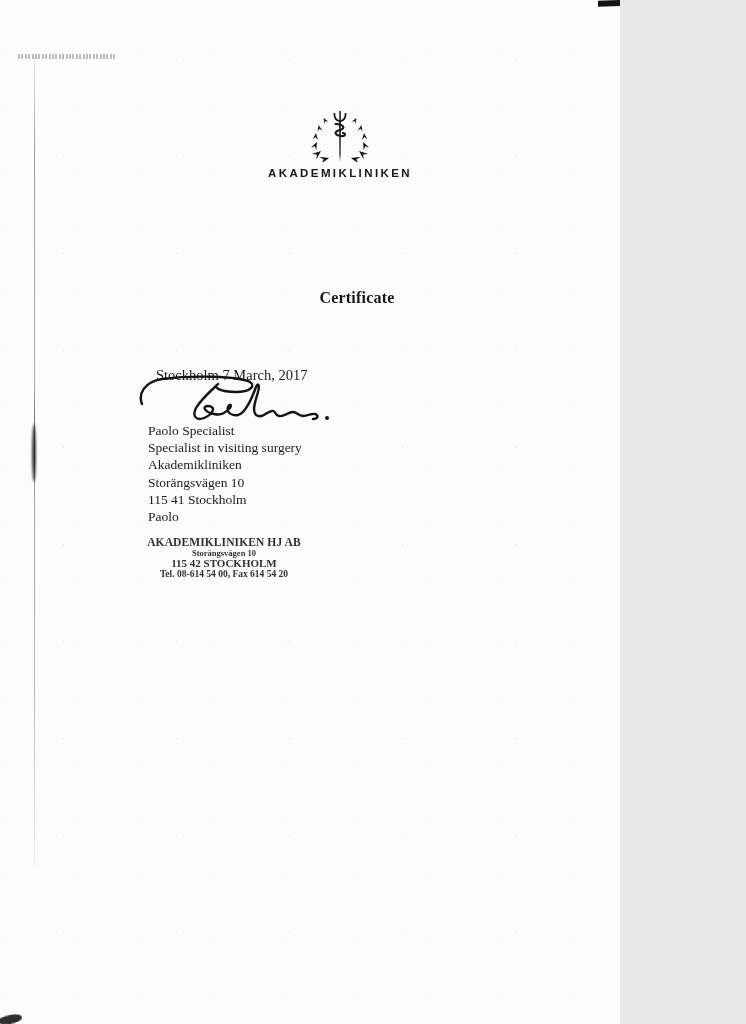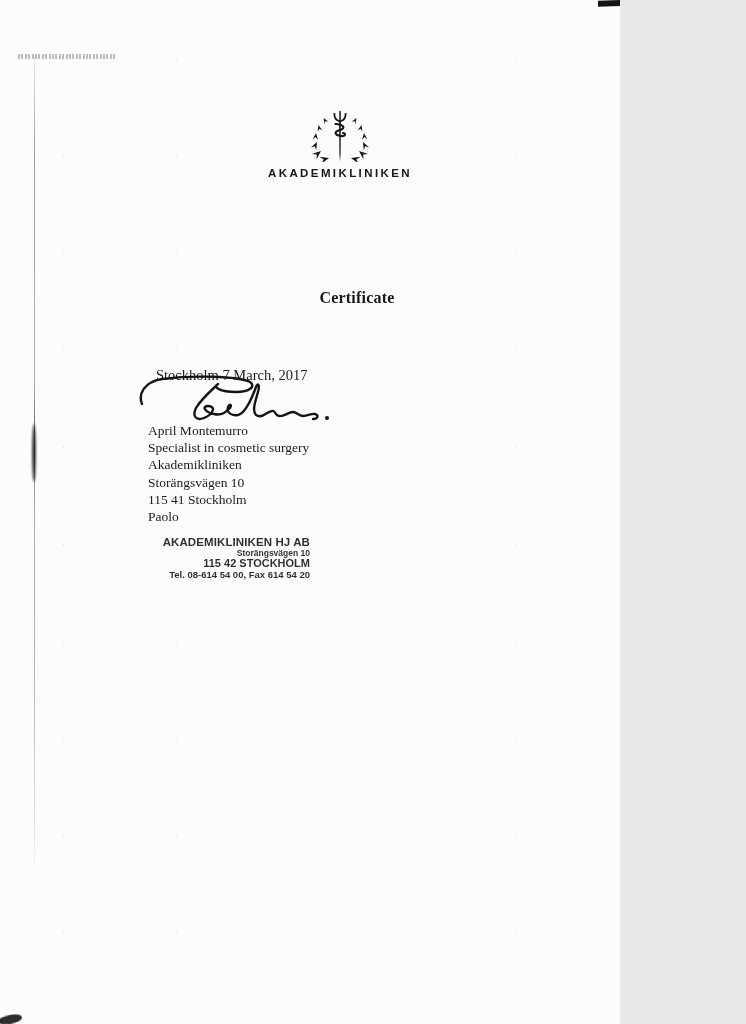--- a/index.html
+++ b/index.html
@@ -75,22 +75,22 @@
     font-size: 14.5px; color: #1b1b19; white-space: nowrap;
   }
   .signature-svg { position: absolute; left: 138px; top: 374px; width: 200px; height: 52px; }
   .signatory {
     position: absolute; left: 148px; top: 422px;
     font-size: 13.5px; line-height: 17.2px; color: #1b1b19; white-space: nowrap;
   }
 
   
   .stamp {
-    position: absolute; left: 138px; top: 536px; width: 172px; text-align: right;
-    font-family: Liberation Sans, sans-serif; font-weight: bold;
+    position: absolute; left: 138px; top: 536px; width: 172px; text-align: center;
+    font-family: Liberation Serif, serif; font-weight: bold;
     color: #1f1f1d; opacity: 0.93;
   }
   .stamp-line1 { font-size: 11.5px; letter-spacing: 0.1px; line-height: 12px; }
   .stamp-line2 { font-size: 8.5px;  line-height: 10px; }
   .stamp-line3 { font-size: 11px;  line-height: 10.5px; }
   .stamp-line4 { font-size: 9.5px;  line-height: 11px; white-space: nowrap; }
 </style>
 </head>
 <body>
 
@@ -144,22 +144,22 @@
     <path d="M4,30 C0,20 6,8 24,5 C55,1 100,2 112,8 C118,12 112,18 98,18 C82,18 74,13 80,10
              C74,16 64,24 58,34 C54,42 58,47 66,44 C76,40 78,32 70,32 C64,32 66,38 76,40
              C84,42 88,38 92,34 C94,31 92,29 90,33 C88,39 94,42 100,41
              C108,39 114,24 118,13 C120,8 122,11 120,18 C117,28 114,37 118,41
              C124,45 128,38 134,37 C138,36 136,41 141,42 C146,43 150,38 155,38
              C159,38 160,42 165,42 C170,42 174,39 177,40 C181,41 180,45 175,45" fill="none" stroke="#141412" stroke-width="2.4" stroke-linecap="round" stroke-linejoin="round"></path>
     <circle cx="189" cy="44" r="2" fill="#141412"></circle>
   </svg>
 
   <div class="signatory">
-    <div>April Montemurro</div>
-    <div>Specialist in cosmetic surgery</div>
+    <div>Paolo Specialist</div>
+    <div>Specialist in visiting surgery</div>
     <div>Akademikliniken</div>
     <div>Storängsvägen 10</div>
     <div>115 41 Stockholm</div>
     <div>Paolo</div>
   </div>
 
   <div class="stamp">
     <div class="stamp-line1">AKADEMIKLINIKEN HJ AB</div>
     <div class="stamp-line2">Storängsvägen 10</div>
     <div class="stamp-line3">115 42 STOCKHOLM</div>

